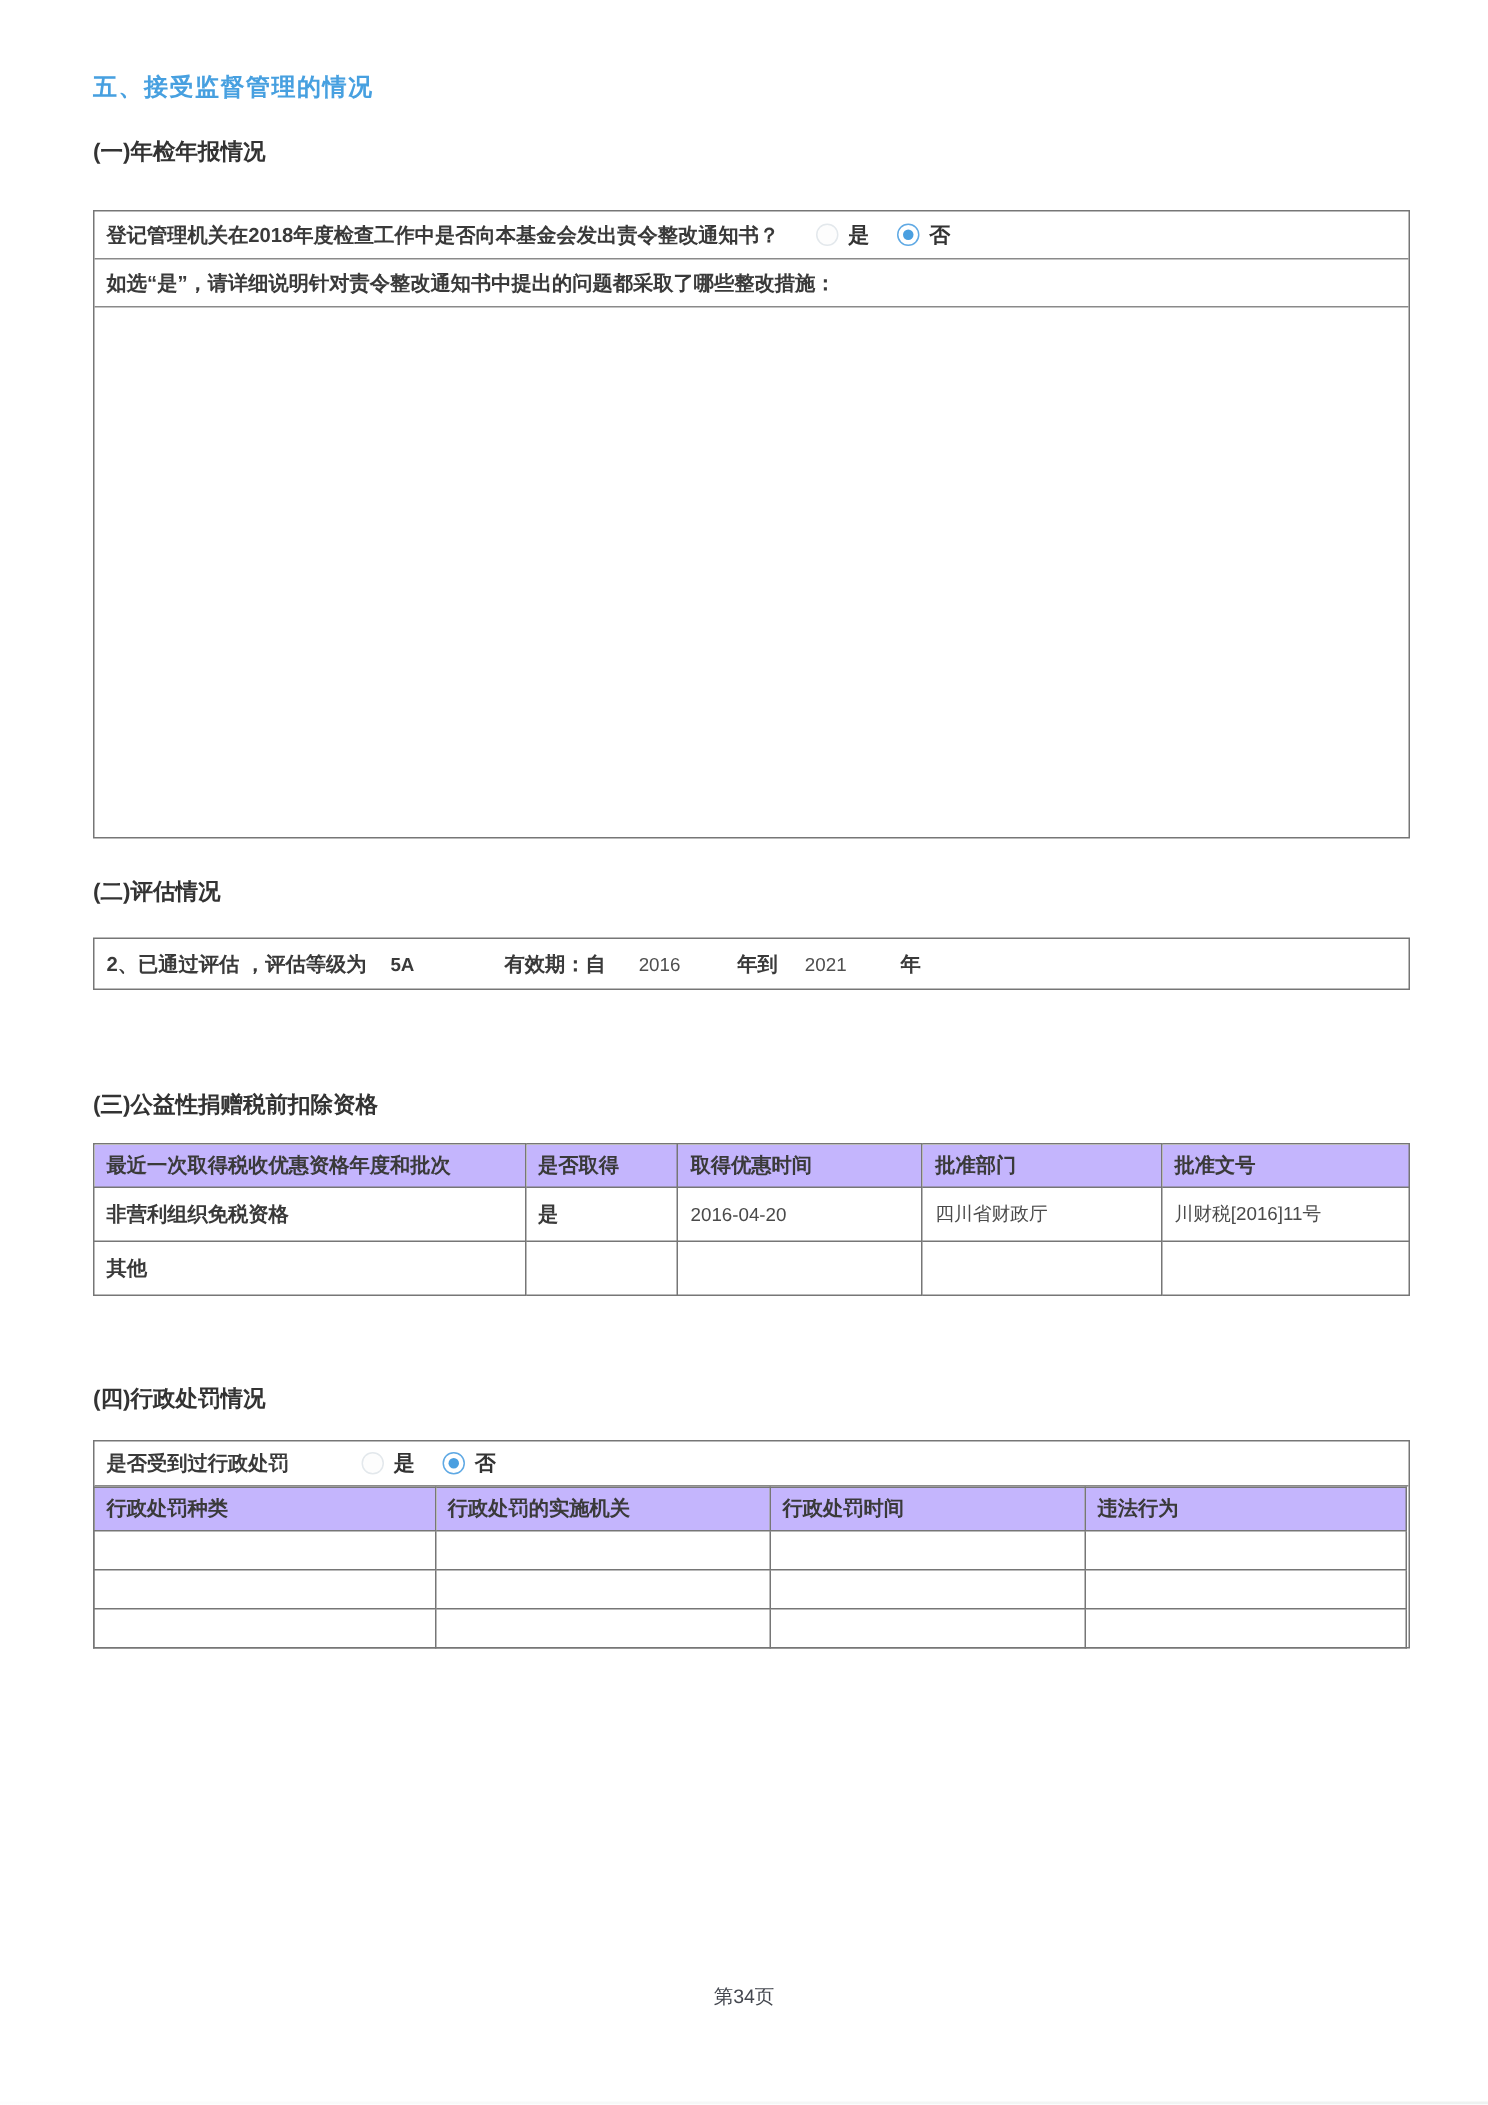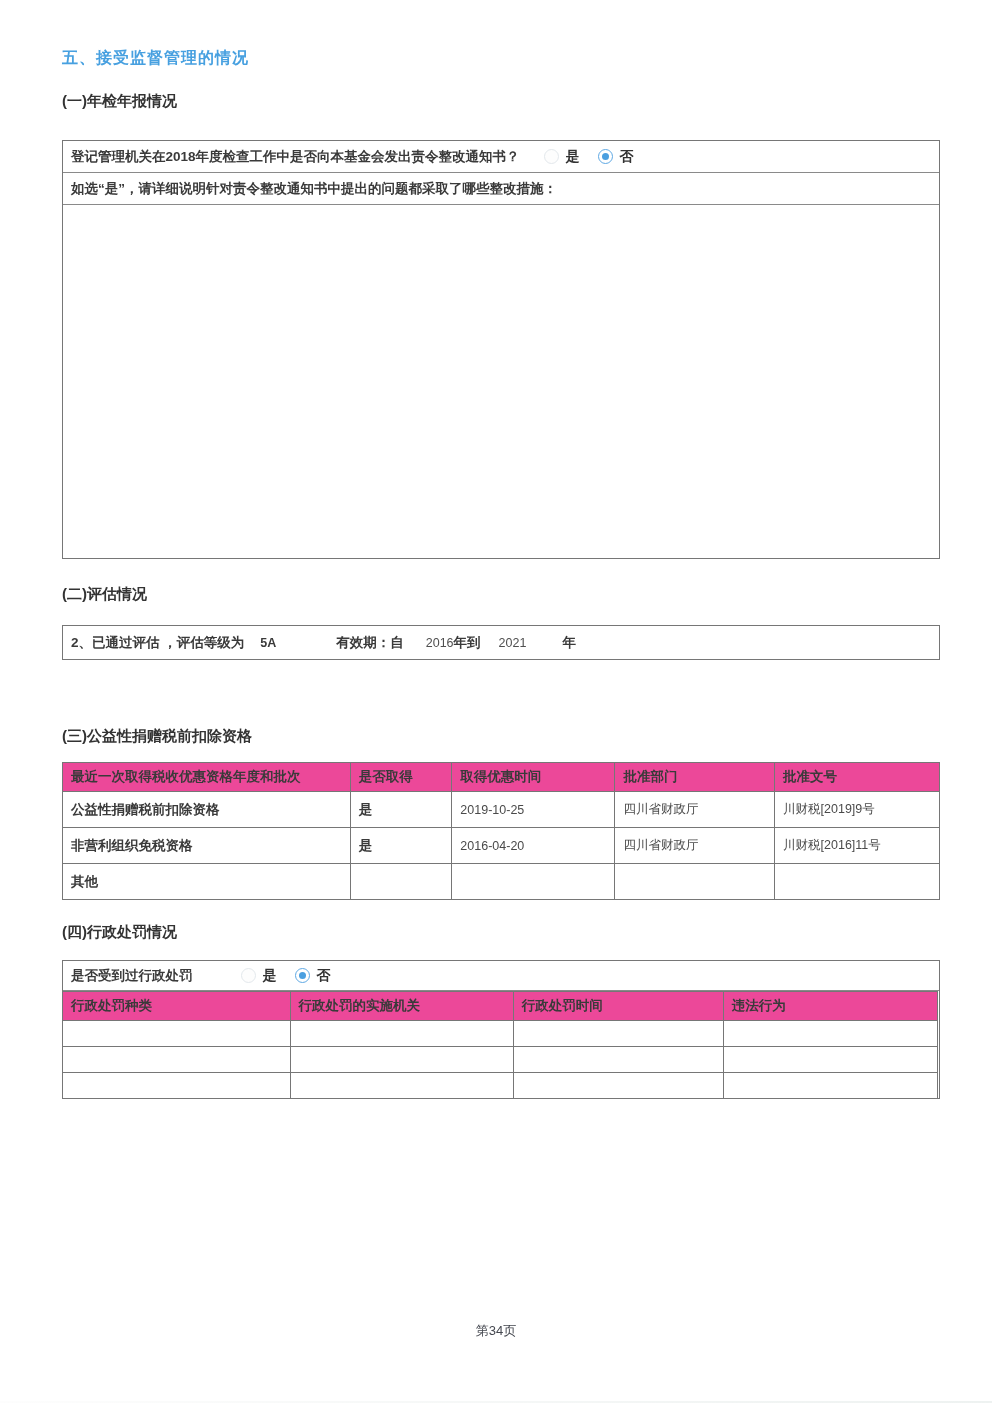--- a/index.html
+++ b/index.html
@@ -49,21 +49,21 @@
   
   .checkbox-faint {
     display: inline-block; width: 16px; height: 16px;
     border: 1px solid #eef0f2; background: #fefefe; margin-left: 26px;
   }
 
   
   table { border-collapse: collapse; width: 878px; table-layout: fixed; }
   th, td { border: 1px solid #767676; padding: 5px 8px; vertical-align: middle; overflow: hidden; }
   th {
-    background: #ec4899; text-align: left;
+    background: #c4b5fd; text-align: left;
     font-size: 13.5px; font-weight: 700; color: #3a3a3a; height: 29px;
   }
   td { height: 36px; font-size: 13.5px; font-weight: 700; color: #3a3a3a; }
   td.val { font-weight: 400; font-size: 12.5px; color: #4a4a4a; }
   .penalty-table td { height: 26px; }
 
   .value-text { font-weight: 400; font-size: 12.5px; color: #4f4f4f; }
 
   .footer {
     position: absolute; left: 0; width: 100%; top: 1322px;
@@ -98,21 +98,21 @@
 </div>
 
 <div class="sub-title" style="top:585px">(二)评估情况</div>
 
 <div class="content boxed" style="top:625px">
   <div class="box-row" style="height:33px">
     <span>2、已通过评估 ，评估等级为</span>
     <span class="value-text" style="margin-left:16px;font-weight:700;color:#3a3a3a">5A</span>
     <span style="margin-left:60px">有效期：自</span>
     <span class="value-text" style="margin-left:22px">2016</span>
-    <span style="">年到</span>
+    <span style="margin-left:38px">年到</span>
     <span class="value-text" style="margin-left:18px">2021</span>
     <span style="margin-left:36px">年</span>
   </div>
 </div>
 
 <div class="sub-title" style="top:727px">(三)公益性捐赠税前扣除资格</div>
 
 <div class="content" style="top:762px">
   <table class="tax-table">
     <colgroup>
@@ -126,27 +126,20 @@
       <tr>
         <th>最近一次取得税收优惠资格年度和批次</th>
         <th>是否取得</th>
         <th>取得优惠时间</th>
         <th>批准部门</th>
         <th>批准文号</th>
       </tr>
     </thead>
     <tbody>
       <tr>
-        <td>公益性捐赠税前扣除资格</td>
-        <td>是</td>
-        <td class="val">2019-10-25</td>
-        <td class="val">四川省财政厅</td>
-        <td class="val">川财税[2019]9号</td>
-      </tr>
-      <tr>
         <td>非营利组织免税资格</td>
         <td>是</td>
         <td class="val">2016-04-20</td>
         <td class="val">四川省财政厅</td>
         <td class="val">川财税[2016]11号</td>
       </tr>
       <tr>
         <td>其他</td>
         <td></td>
         <td class="val"></td>

